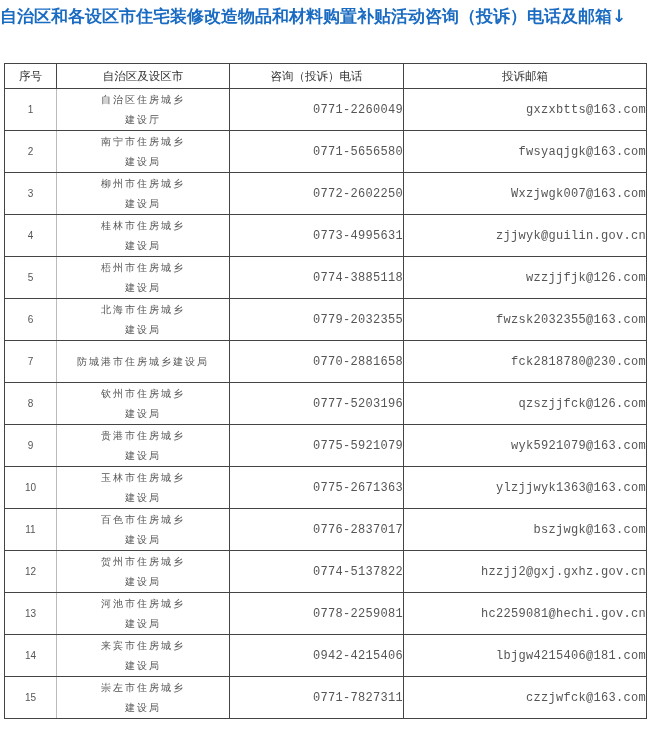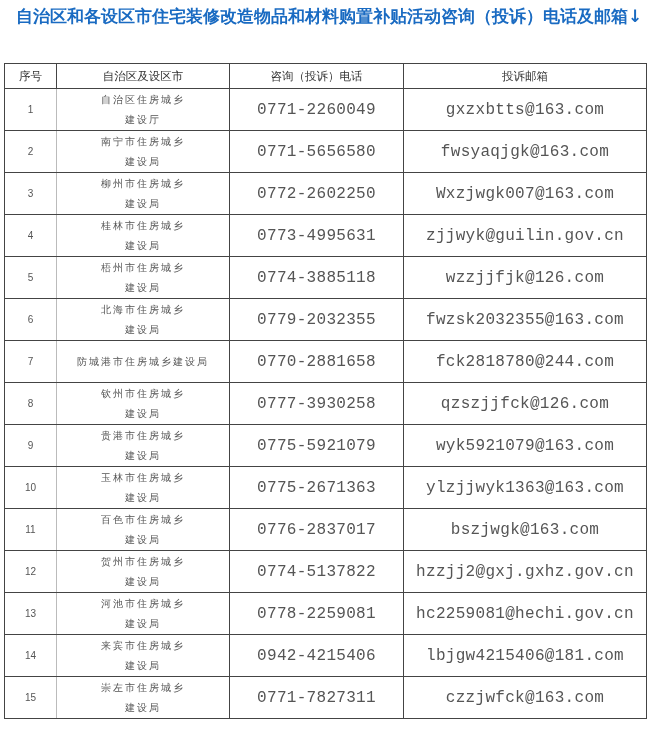--- a/index.html
+++ b/index.html
@@ -3,21 +3,21 @@
   <meta charset="utf-8">
   <style>
     html, body { margin: 0; padding: 0; background: #ffffff; }
     body {
       width: 654px; height: 735px; overflow: hidden; position: relative;
       font-family: "DejaVu Sans", "Liberation Sans", sans-serif;
     }
     .title {
       position: absolute; left: 0; top: 4px; width: 546px;
       text-align: center; color: #1a6bc2; font-size: 17px; font-weight: bold;
-      letter-spacing: 0px; line-height: 24px; white-space: nowrap; padding-left: 16px;
+      letter-spacing: 0px; line-height: 24px; white-space: nowrap;
     }
     table.contacts {
       position: absolute; left: 4px; top: 63px;
       border-collapse: collapse; table-layout: fixed;
       width: 642px;
     }
     table.contacts th, table.contacts td {
       border: 1px solid #444444;
       text-align: center; vertical-align: middle;
       padding: 0; color: #555555;
@@ -29,21 +29,21 @@
       height: 41px; font-size: 10px;
       font-family: Liberation Sans, sans-serif;
     }
     table.contacts td.region {
       line-height: 20px; letter-spacing: 2px;
       border-left-color: #bbbbbb;
     }
     table.contacts td.seq { border-right-color: #bbbbbb; }
     table.contacts td.phone, table.contacts td.email {
       font-family: "Liberation Mono", "DejaVu Sans Mono", monospace;
-      font-size: 16px; letter-spacing: 0.3px;
+      font-size: 12px; letter-spacing: 0.3px; text-align: right;
     }
     table.contacts tr.light-top td { border-top-color: #aaaaaa; margin-left: 32px; }
     .region-line { display: block; }
   </style>
 </head>
 <body>
 
 <div class="title">自治区和各设区市住宅装修改造物品和材料购置补贴活动咨询（投诉）电话及邮箱↓</div>
 
 <table class="contacts">
@@ -115,29 +115,29 @@
         </td>
       <td class="phone">0779-2032355</td>
       <td class="email">fwzsk2032355@163.com</td>
     </tr>
     <tr>
       <td class="seq">7</td>
       <td class="region">
           <span class="region-line">防城港市住房城乡建设局</span>
         </td>
       <td class="phone">0770-2881658</td>
-      <td class="email">fck2818780@244.com</td>
+      <td class="email">fck2818780@230.com</td>
     </tr>
     <tr>
       <td class="seq">8</td>
       <td class="region">
           <span class="region-line">钦州市住房城乡</span>
           <span class="region-line">建设局</span>
         </td>
-      <td class="phone">0777-3930258</td>
+      <td class="phone">0777-5203196</td>
       <td class="email">qzszjjfck@126.com</td>
     </tr>
     <tr>
       <td class="seq">9</td>
       <td class="region">
           <span class="region-line">贵港市住房城乡</span>
           <span class="region-line">建设局</span>
         </td>
       <td class="phone">0775-5921079</td>
       <td class="email">wyk5921079@163.com</td>

